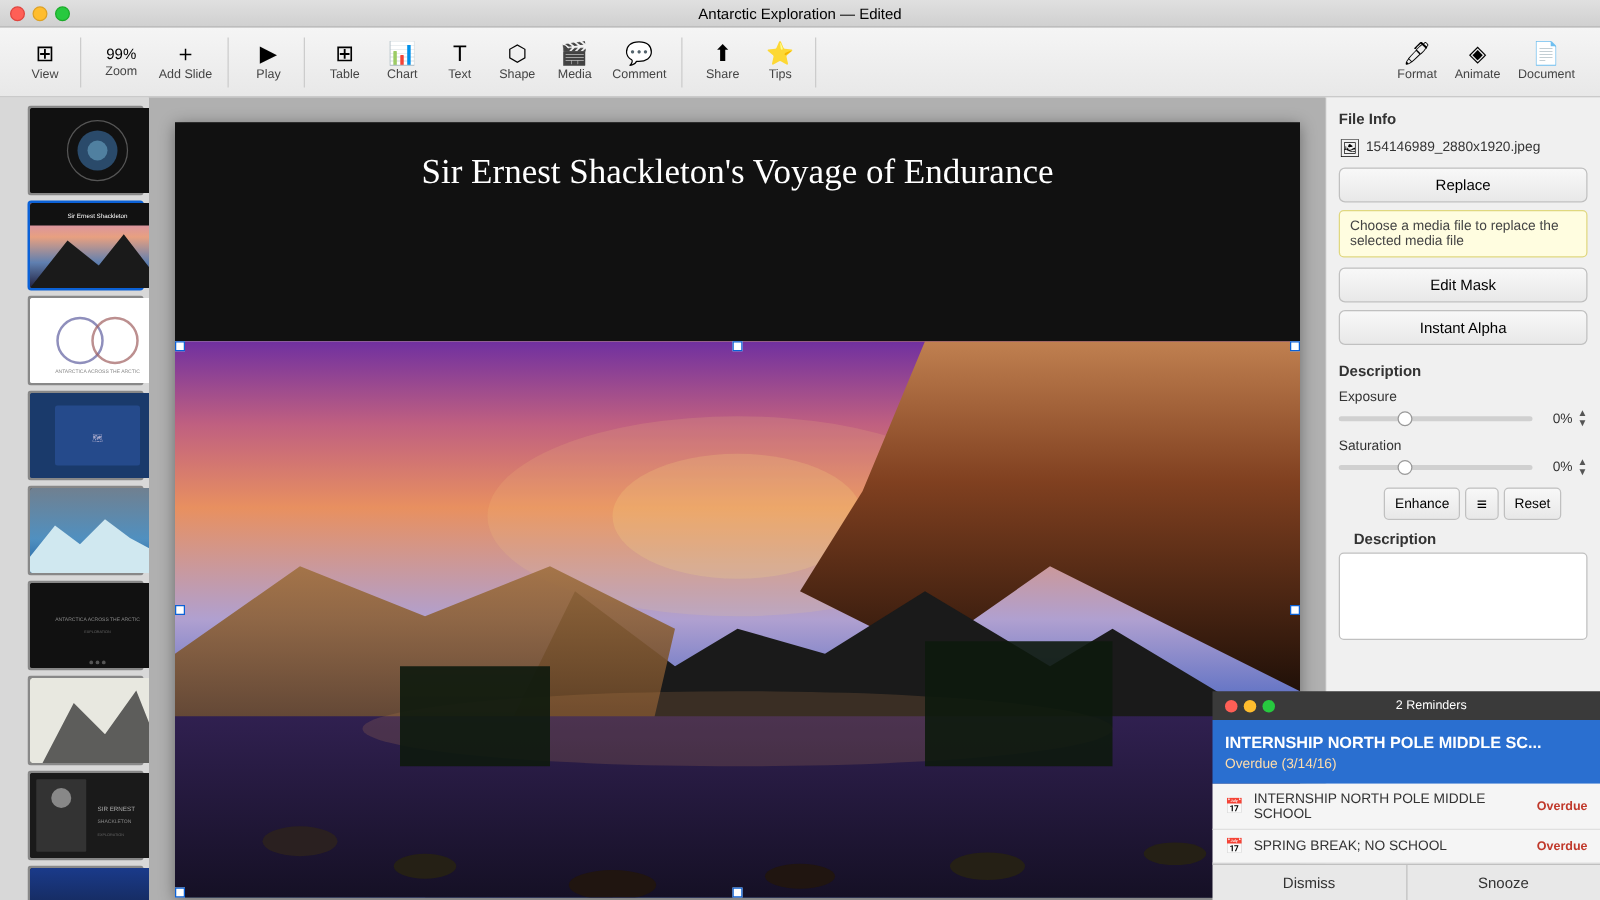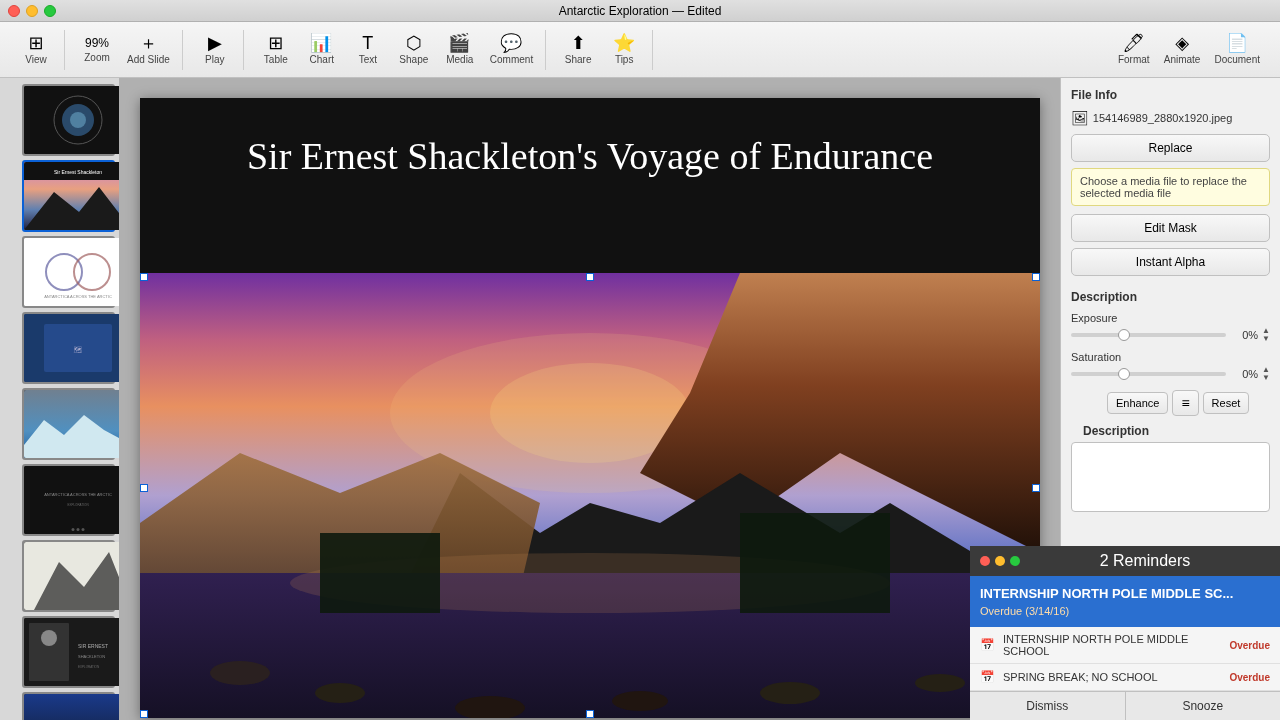--- a/index.html
+++ b/index.html
@@ -76,23 +76,23 @@
       overflow: hidden;
     }
     #slide-canvas {
       width: 900px;
       height: 620px;
       background: #000;
       position: relative;
       box-shadow: 0 2px 12px rgba(0,0,0,0.4);
     }
     .canvas-title {
-      position: absolute; top: 36px; left: 0; right: 0;
+      position: absolute; top: 24px; left: 0; right: 0;
       text-align: center;
-      font-size: 38px;
+      font-size: 28px;
       font-weight: 300;
       color: #fff;
       font-family: 'Palatino Linotype', Georgia, serif;
       z-index: 2;
     }
     .canvas-image {
       position: absolute;
       top: 175px; left: 0; right: 0; bottom: 0;
       background: linear-gradient(160deg, #c8a0d8 0%, #e8b0a0 20%, #d49060 35%, #6080a0 55%, #4060c0 70%, #202040 100%);
       overflow: hidden;
@@ -150,21 +150,21 @@
     .adj-label { font-size: 11px; color: #333; margin-bottom: 3px; }
     .adj-ctrl { display: flex; align-items: center; gap: 4px; }
     .slider-track {
       flex: 1; height: 4px; background: #d0d0d0; border-radius: 2px; position: relative;
     }
     .slider-thumb { position: absolute; width: 12px; height: 12px; background: #fff; border: 1px solid #999; border-radius: 50%; top: -4px; left: 30%; }
     .adj-val { font-size: 11px; color: #333; width: 28px; text-align: right; }
     .adj-stepper { display: flex; flex-direction: column; }
     .step-btn { font-size: 8px; line-height: 1; cursor: pointer; color: #555; }
 
-    .btn-row { display: flex; align-items: center; gap: 4px; margin-top: 6px; padding-left: 36px; }
+    .btn-row { display: flex; gap: 4px; margin-top: 6px; padding-left: 36px; }
     .sm-button {
       padding: 4px 8px;
       background: linear-gradient(to bottom, #f8f8f8, #e8e8e8);
       border: 1px solid #c0c0c0; border-radius: 4px;
       font-size: 11px; cursor: pointer;
     }
     .icon-btn {
       padding: 4px 8px;
       background: linear-gradient(to bottom, #f8f8f8, #e8e8e8);
       border: 1px solid #c0c0c0; border-radius: 4px;
@@ -183,21 +183,21 @@
     #notifications {
       position: absolute;
       bottom: 0; right: 0;
       width: 310px;
       z-index: 100;
     }
     .notif-header {
       background: #3a3a3a;
       color: #fff;
       padding: 6px 10px;
-      font-size: 16px;
+      font-size: 10px;
       font-weight: 500;
       display: flex; align-items: center; justify-content: space-between;
     }
     .notif-traffic { display: flex; gap: 5px; }
     .notif-tl { width: 10px; height: 10px; border-radius: 50%; }
     .notif-item-main {
       background: #2a6fd0;
       padding: 10px;
       cursor: pointer;
     }

